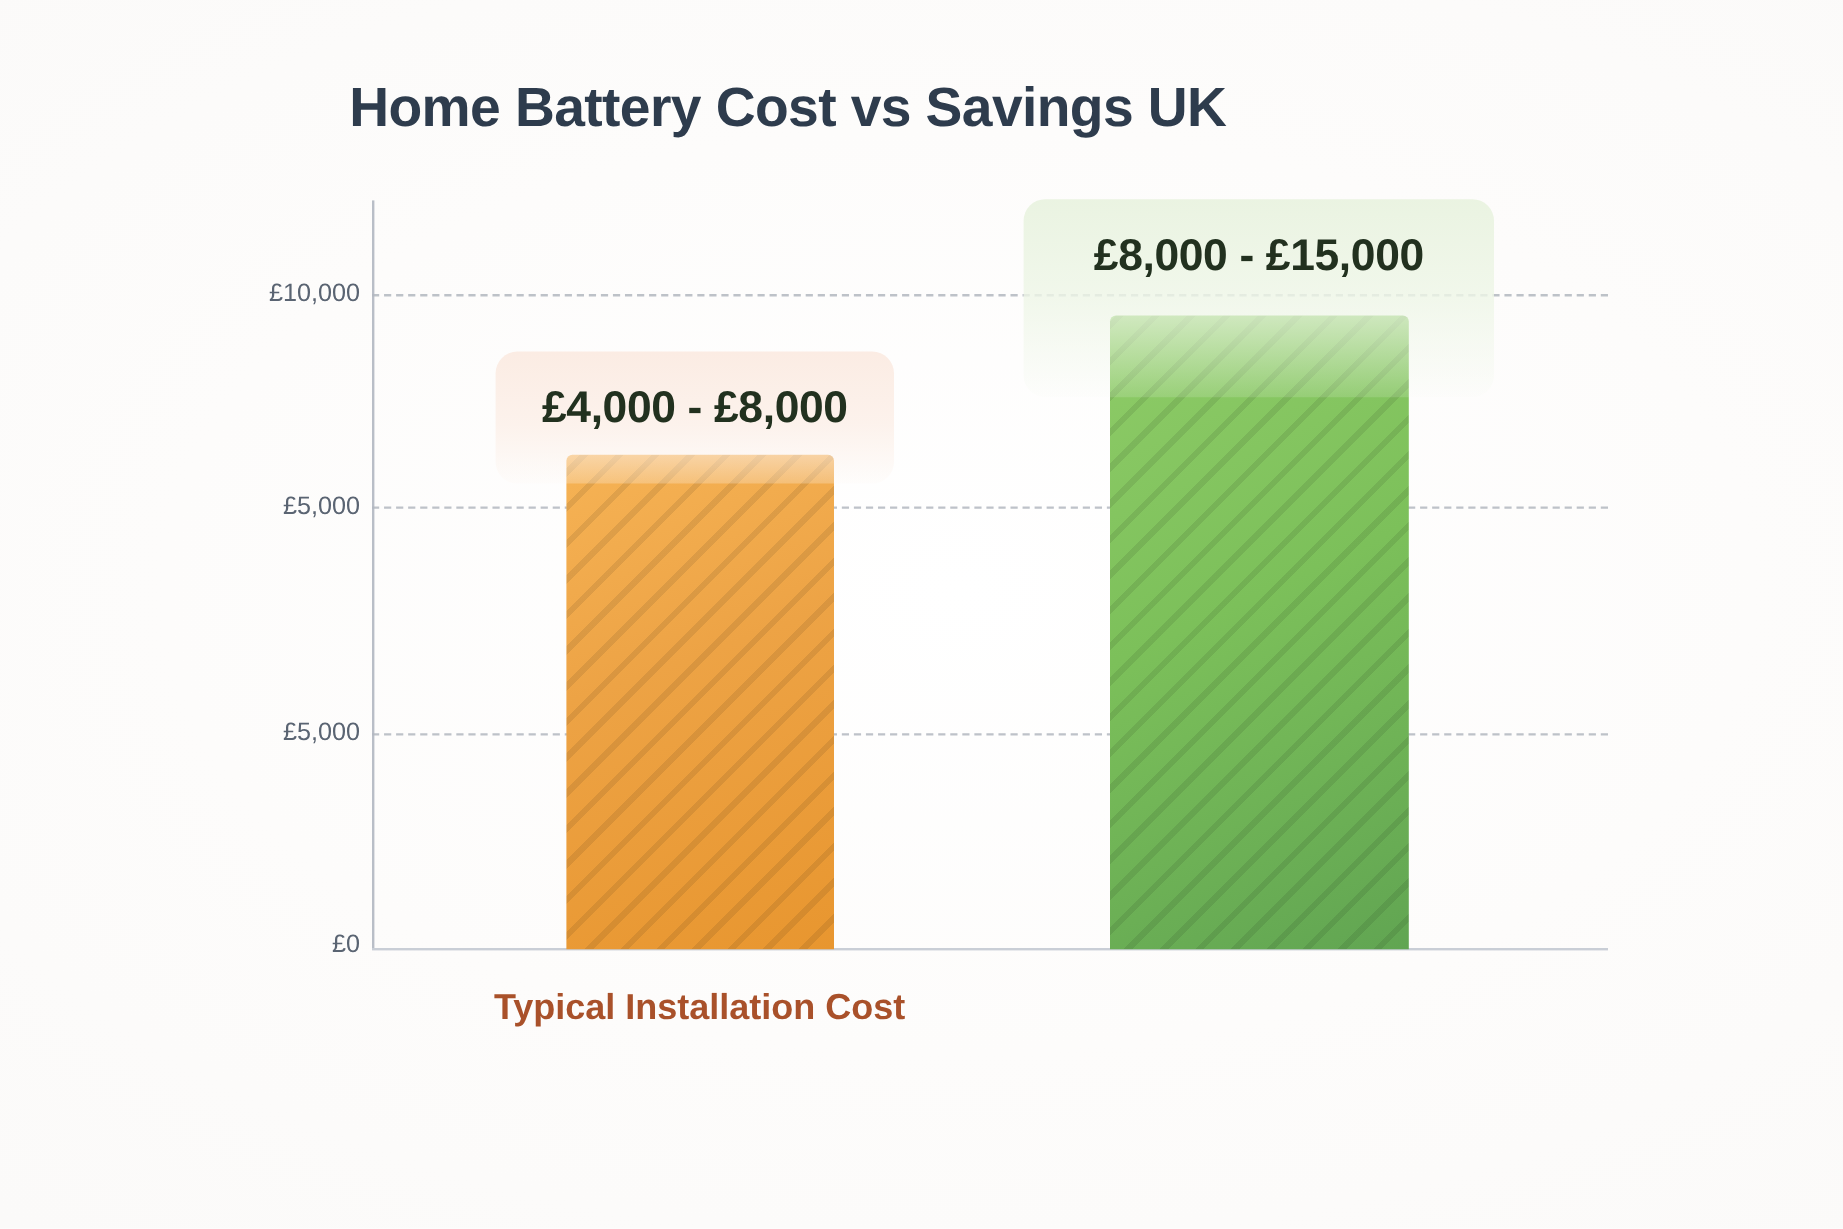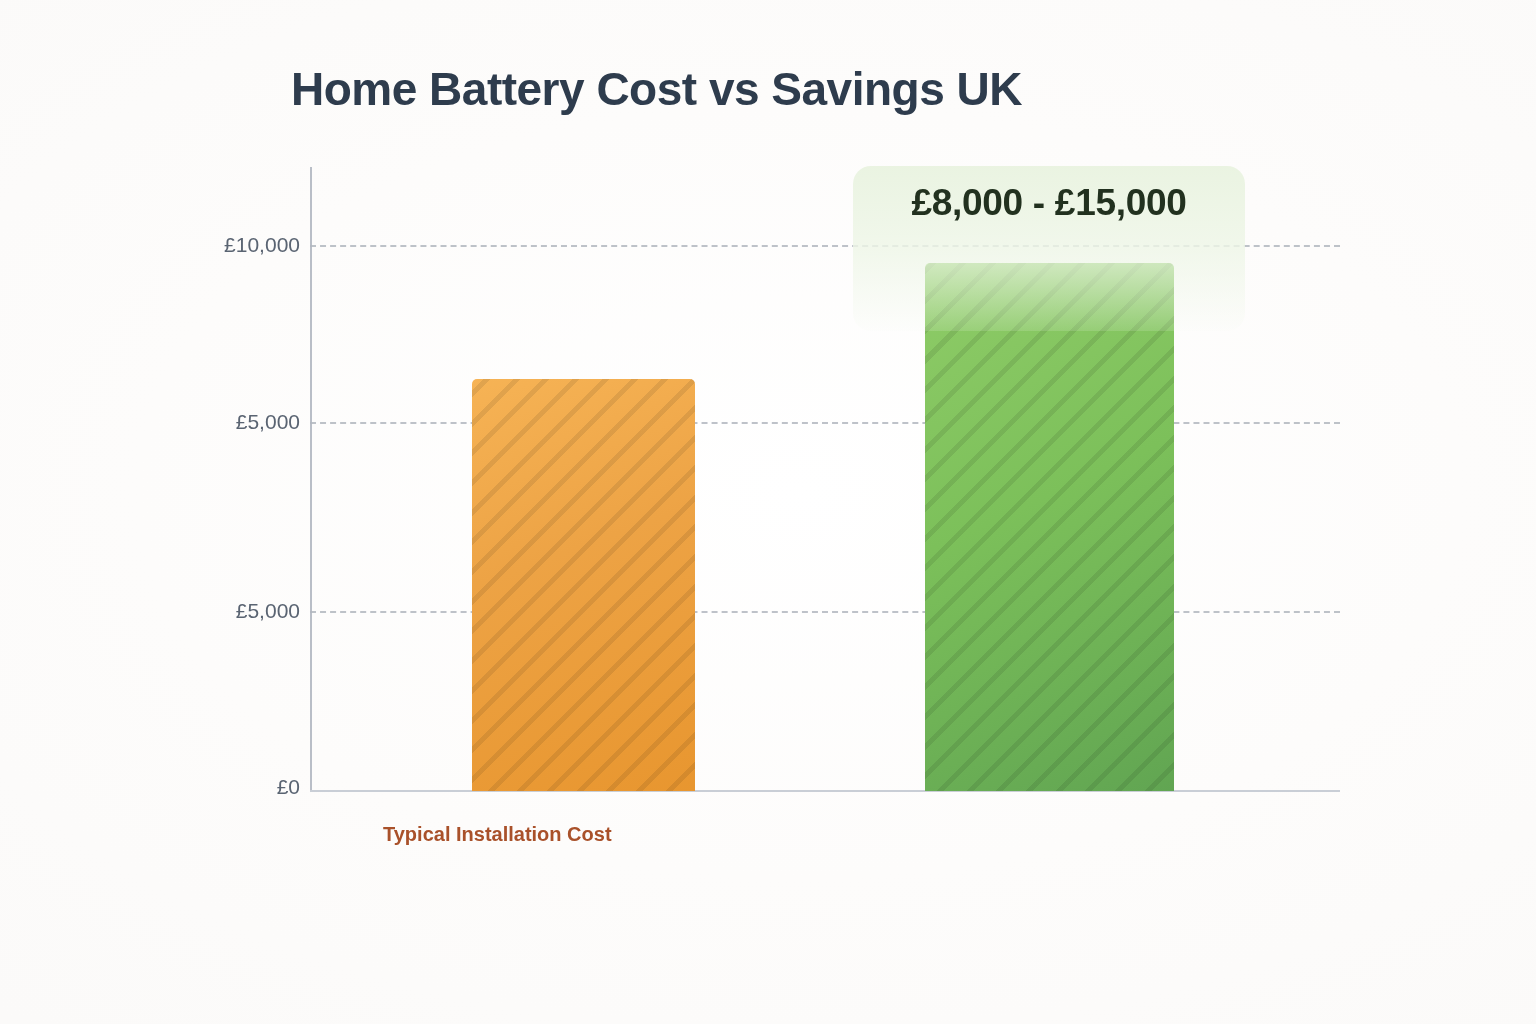--- a/index.html
+++ b/index.html
@@ -122,21 +122,21 @@
     background: linear-gradient(155deg, #8fcc68 0%, #7cc05a 45%, #61a552 100%);
   }
 
   
   .value-pill {
     position: absolute;
     border-radius: 18px;
     display: flex;
     align-items: flex-start;
     justify-content: center;
-    padding-top: 16px;
+    padding-top: 26px;
     font-size: 37px;
     font-weight: 700;
     letter-spacing: -0.3px;
     color: #22311f;
     white-space: nowrap;
   }
 
   #pill-cost {
     left: 413px;
     top: 293px;
@@ -156,21 +156,22 @@
     background: linear-gradient(180deg,
         rgba(233,243,224,0.95) 0%,
         rgba(238,246,231,0.80) 50%,
         rgba(246,250,243,0.15) 100%);
   }
 
   
   .x-cat-label {
     position: absolute;
     top: 823px;
-    font-size: 20px;
+    text-align: center;
+    font-size: 30px;
     font-weight: 700;
     white-space: nowrap;
   }
 
   #x-label-cost  { left: 383px; width: 400px; color: #a9512a; }
   #x-label-savings { left: 840px; width: 420px; color: #3f6b38; }
 </style>
 </head>
 <body>
 
@@ -193,19 +194,20 @@
 
     <div class="bar" id="bar-cost">
       <div class="bar-hatch"></div>
     </div>
 
     <div class="bar" id="bar-savings">
       <div class="bar-hatch"></div>
     </div>
   </div>
 
+  <div class="value-pill" id="pill-cost">£4,000 - £8,000</div>
 
   <div class="value-pill" id="pill-savings">£8,000 - £15,000</div>
 
   <div class="x-cat-label" id="x-label-cost">Typical Installation Cost</div>
 
 
 </div>
 
 </body></html>

